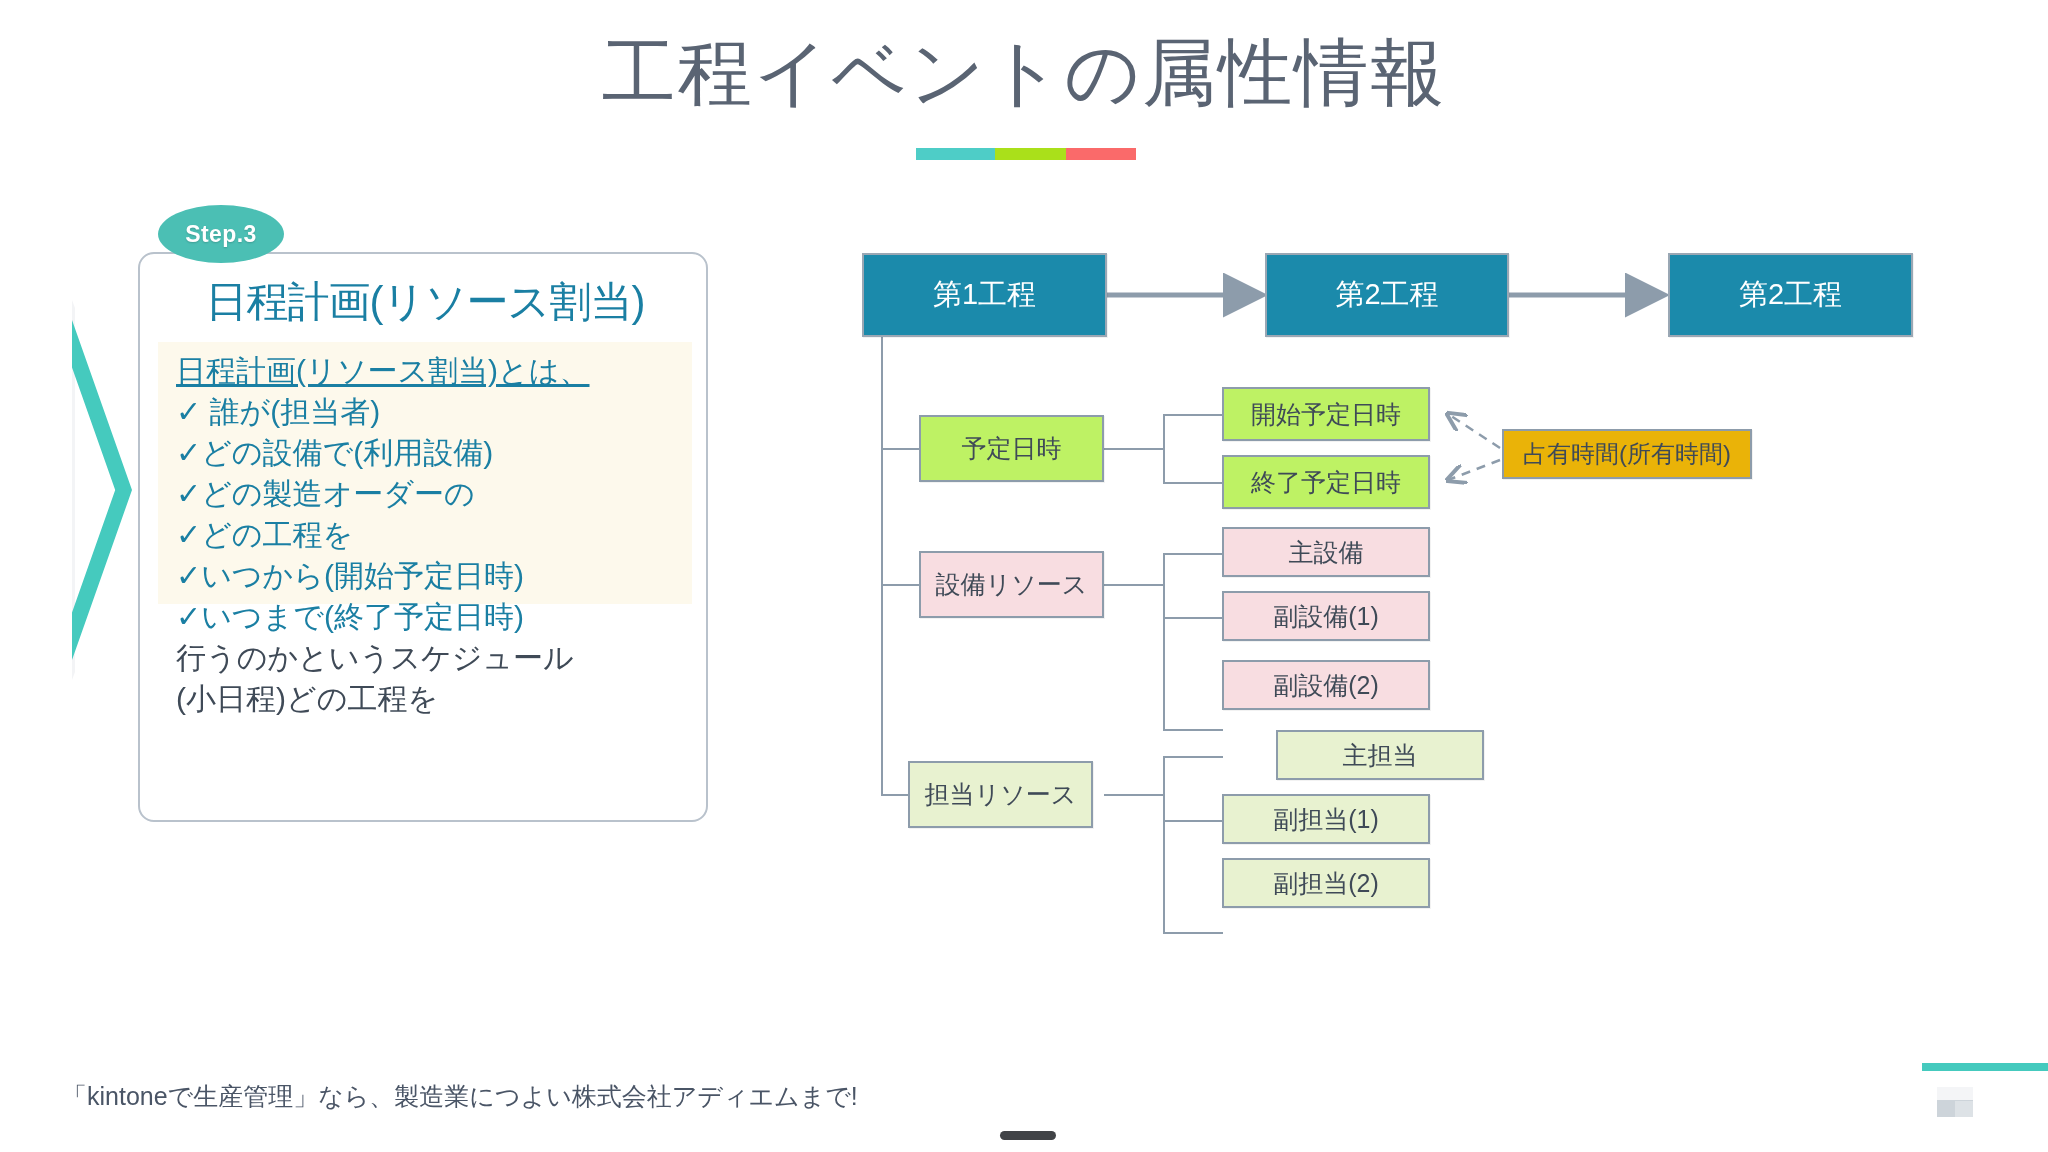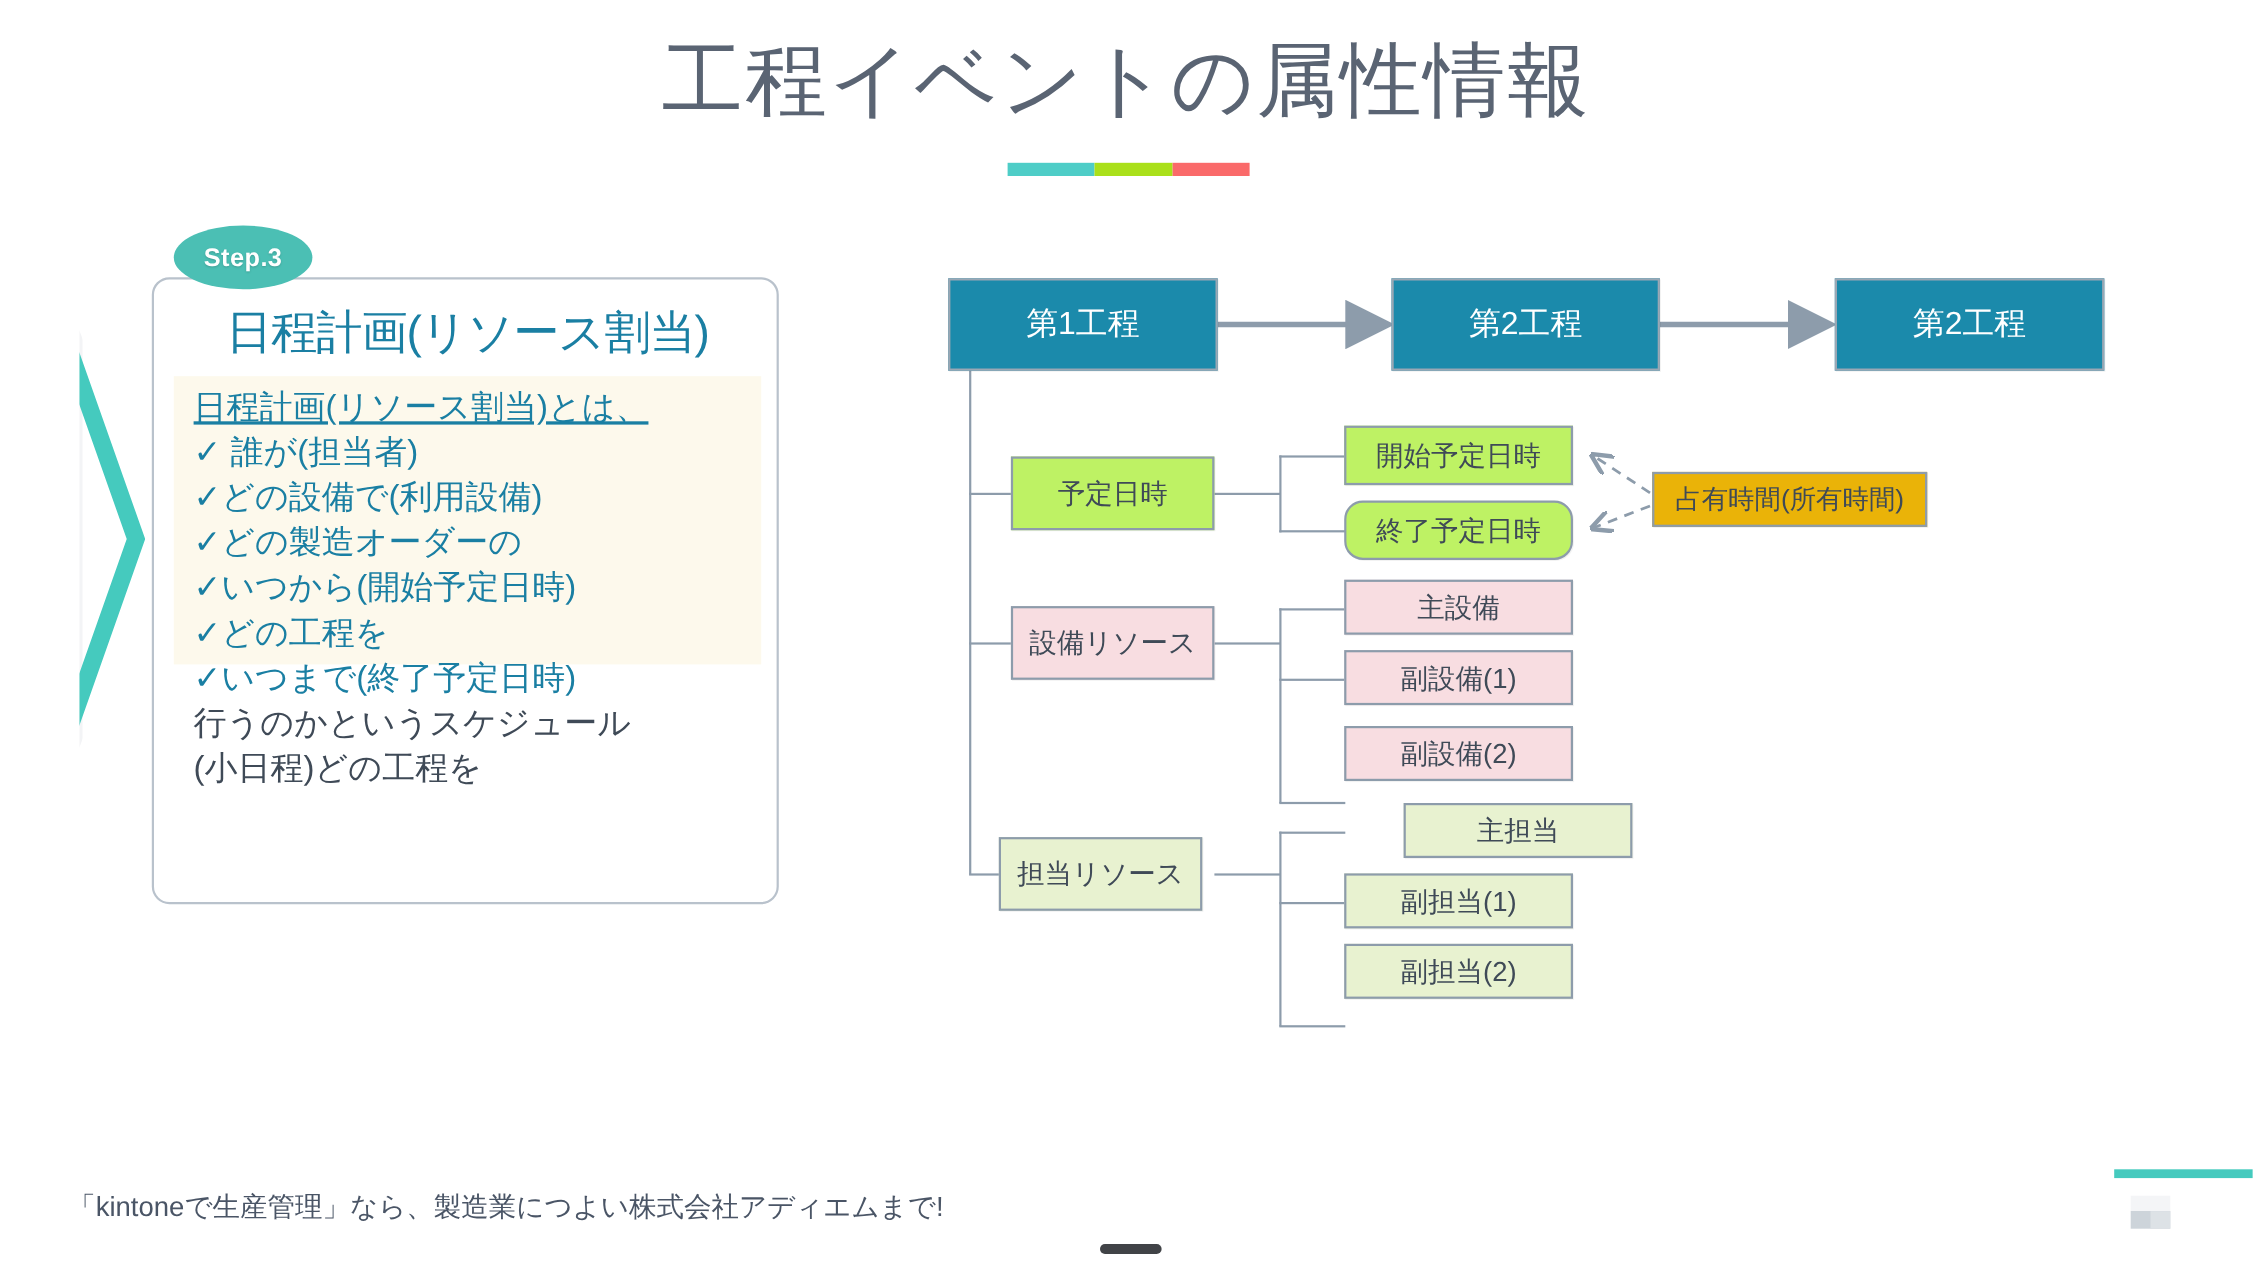--- a/index.html
+++ b/index.html
@@ -150,22 +150,22 @@
     <span>Step.3</span>
   </div>
 
   <div class="card">
     <div class="card-title">日程計画(リソース割当)</div>
     <div class="card-body">
       <div class="body-line underline">日程計画(リソース割当)とは、</div>
       <div class="body-line">✓ 誰が(担当者)</div>
       <div class="body-line">✓どの設備で(利用設備)</div>
       <div class="body-line">✓どの製造オーダーの</div>
+      <div class="body-line">✓どの工程を</div>
       <div class="body-line">✓いつから(開始予定日時)</div>
-      <div class="body-line">✓どの工程を</div>
       <div class="body-line">✓いつまで(終了予定日時)</div>
       <div class="body-line dark">行うのかというスケジュール</div>
       <div class="body-line dark">(小日程)どの工程を</div>
     </div>
   </div>
 
   <div id="diagram">
 
     <svg width="2048" height="1152" style="position:absolute;left:0;top:0;z-index:1;">
       <defs>
@@ -203,21 +203,21 @@
       <span>予定日時</span>
     </div>
     <div class="line h" style="left:1104px; top:448px; width:60px;"></div>
     <div class="line v" style="left:1163px; top:414px; height:70px;"></div>
     <div class="line h" style="left:1163px; top:414px; width:60px;"></div>
     <div class="line h" style="left:1163px; top:482px; width:60px;"></div>
 
     <div class="node blue" style="left:1222px; top:387px; width:208px; height:54px;">
       <span>開始予定日時</span>
     </div>
-    <div class="node blue" style="left:1222px; top:455px; width:208px; height:54px;border-radius:17px;">
+    <div class="node blue" style="left:1222px; top:455px; width:208px; height:54px;">
       <span>終了予定日時</span>
     </div>
 
     <div class="node occ" style="left:1502px; top:429px; width:250px; height:50px;">
       <span>占有時間(所有時間)</span>
     </div>
 
     <div class="node pink" style="left:919px; top:551px; width:185px; height:67px;">
       <span>設備リソース</span>
     </div>

